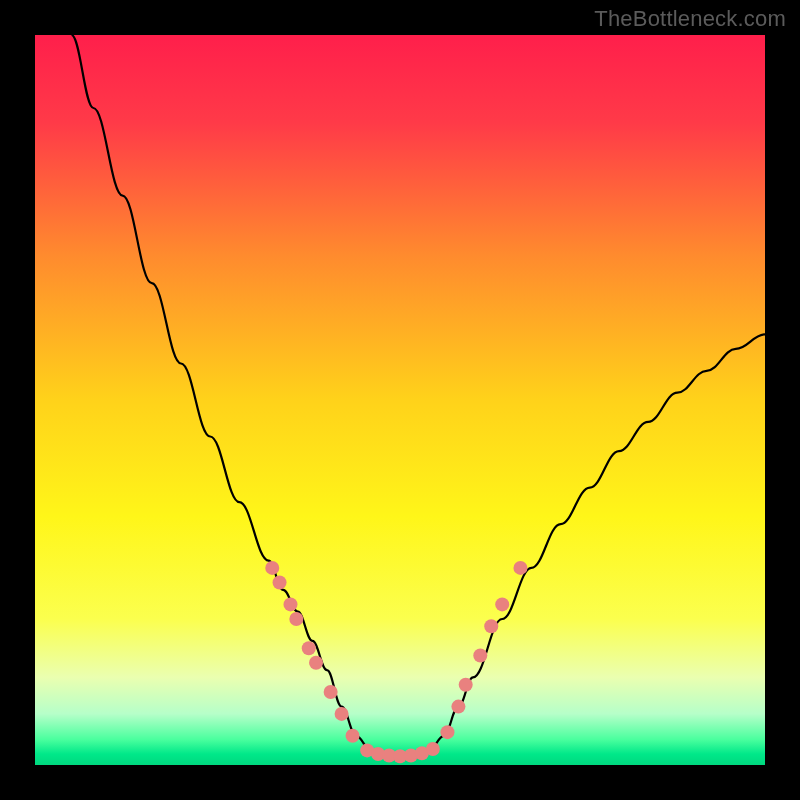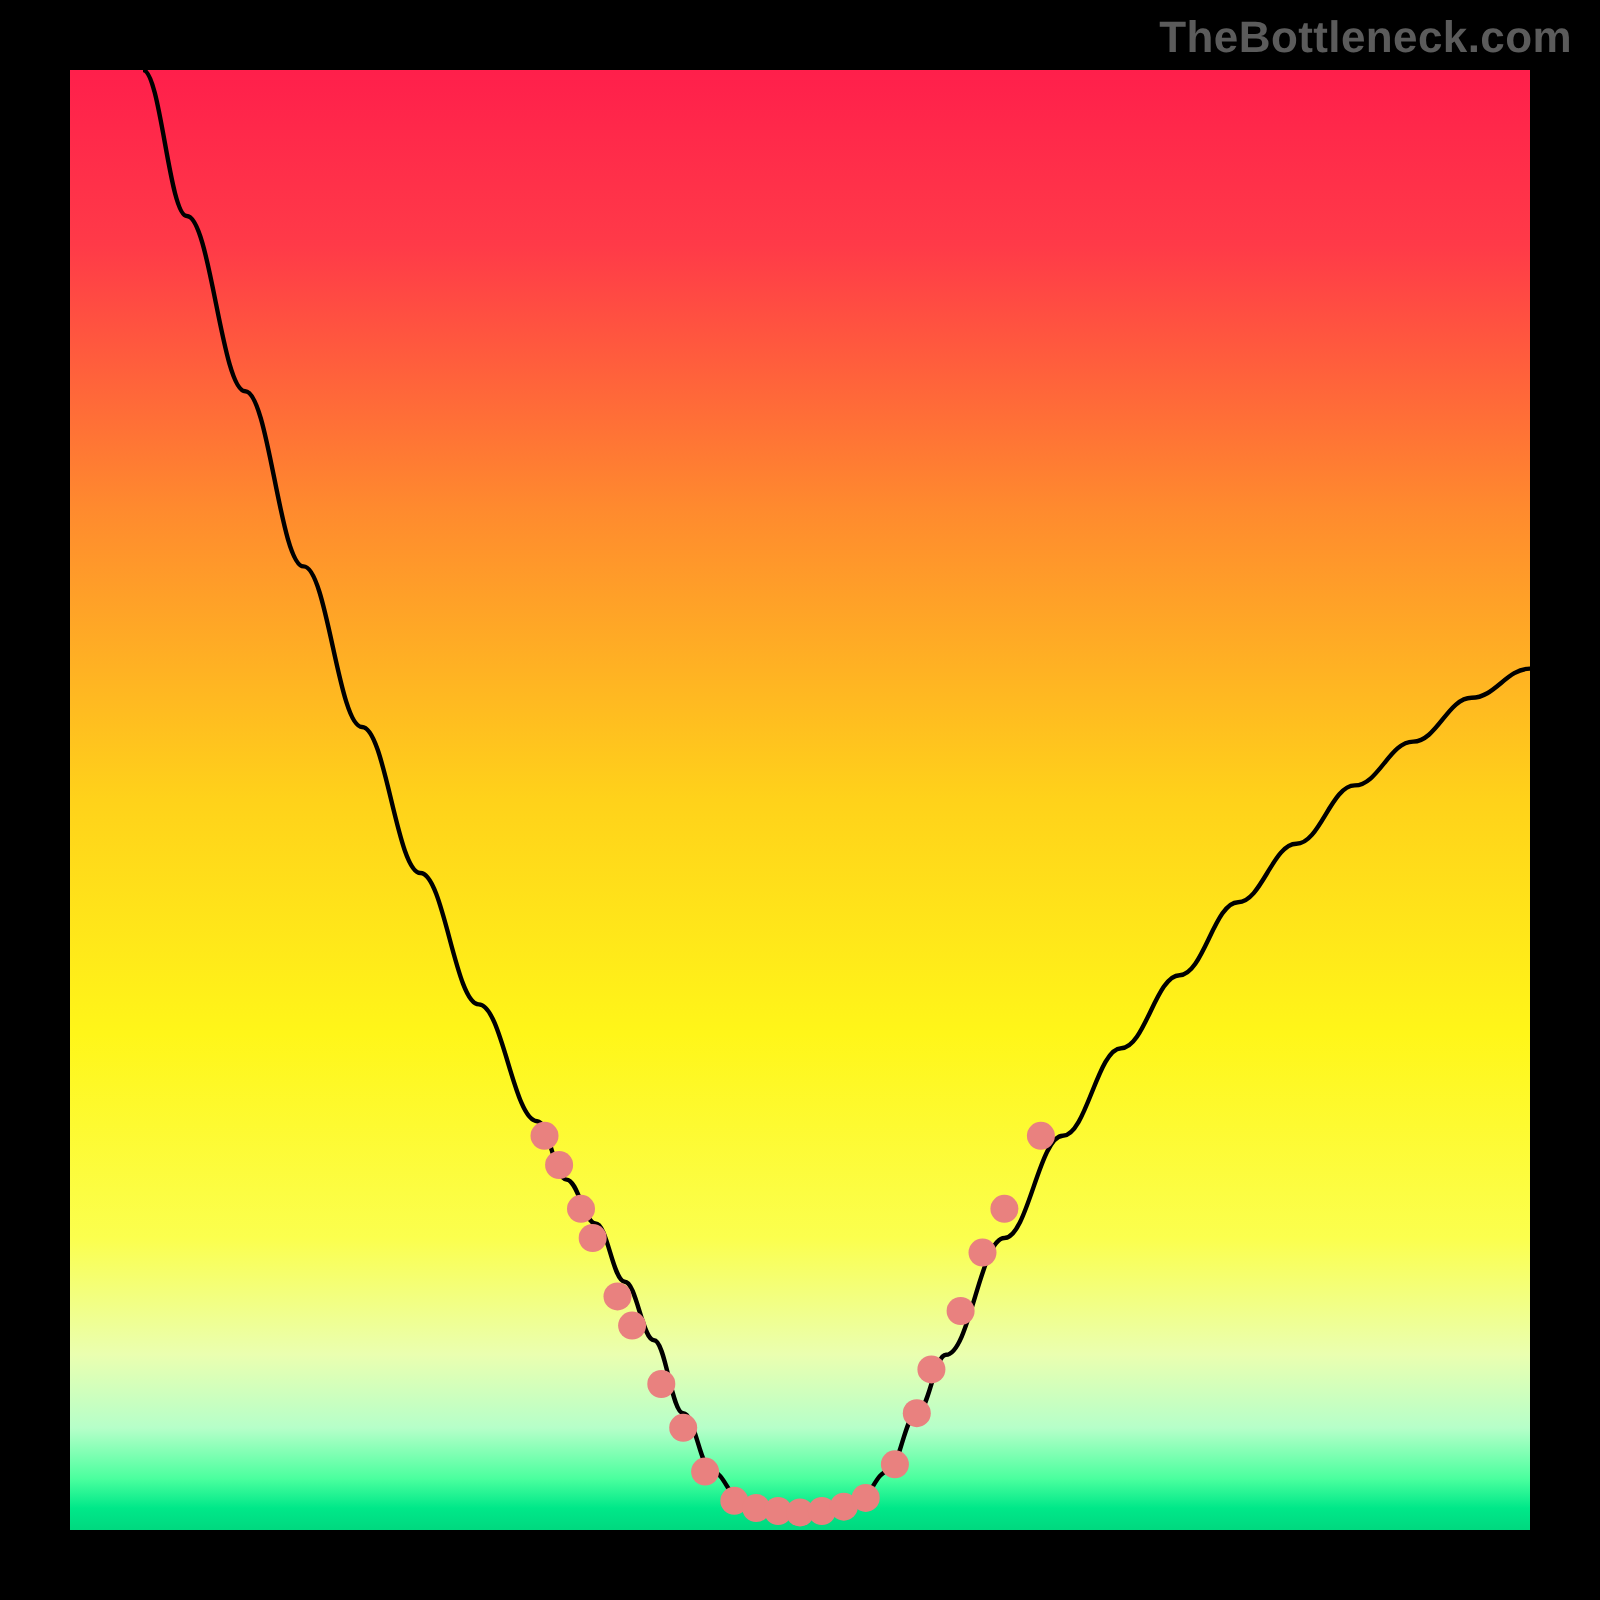--- a/index.html
+++ b/index.html
@@ -26,21 +26,21 @@
     width: 730px;
     height: 730px;
     
   }
   .watermark {
     position: absolute;
     top: 6px;
     right: 14px;
     color: #5b5b5b;
     font-size: 22px;
-    font-weight: 700;
+    font-weight: 400;
     letter-spacing: 0.2px;
   }
   svg { display: block; }
 </style>
 </head>
 <body>
 
 <div class="frame">
   <div class="watermark">TheBottleneck.com</div>
 

